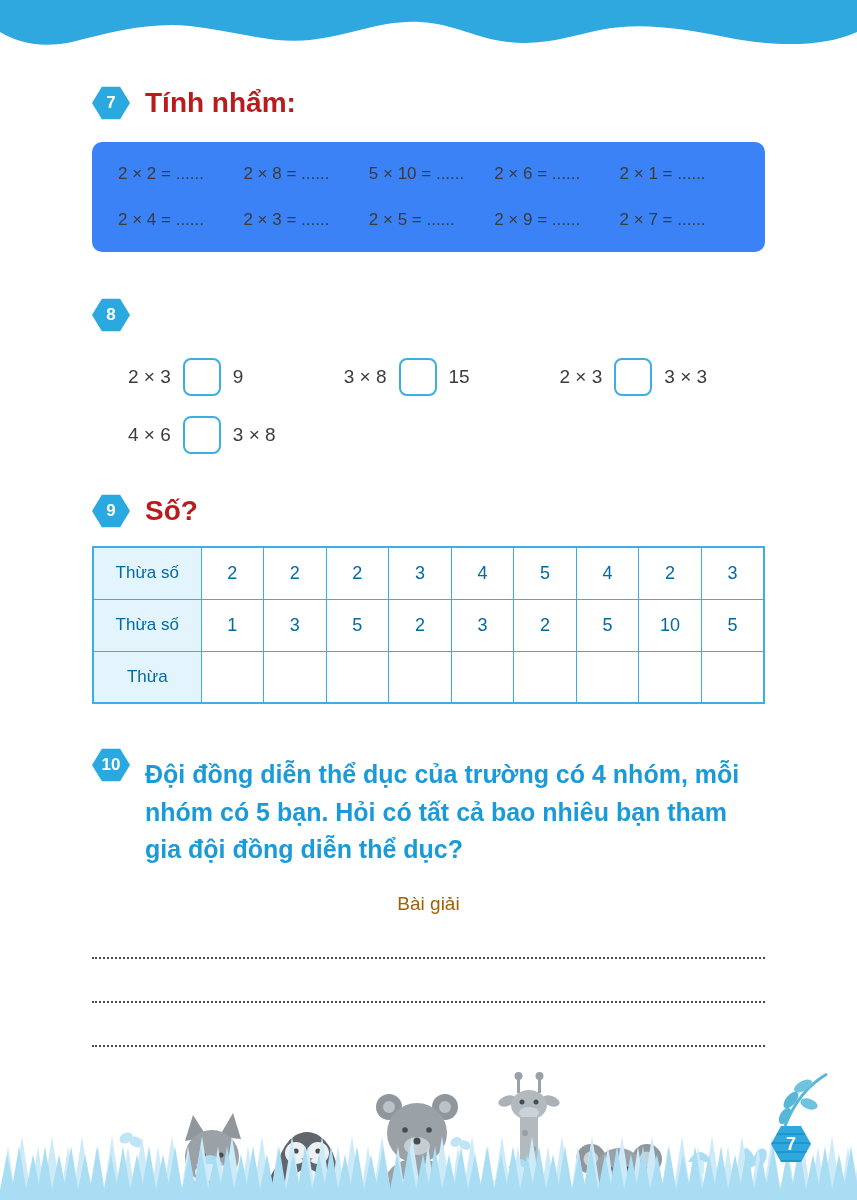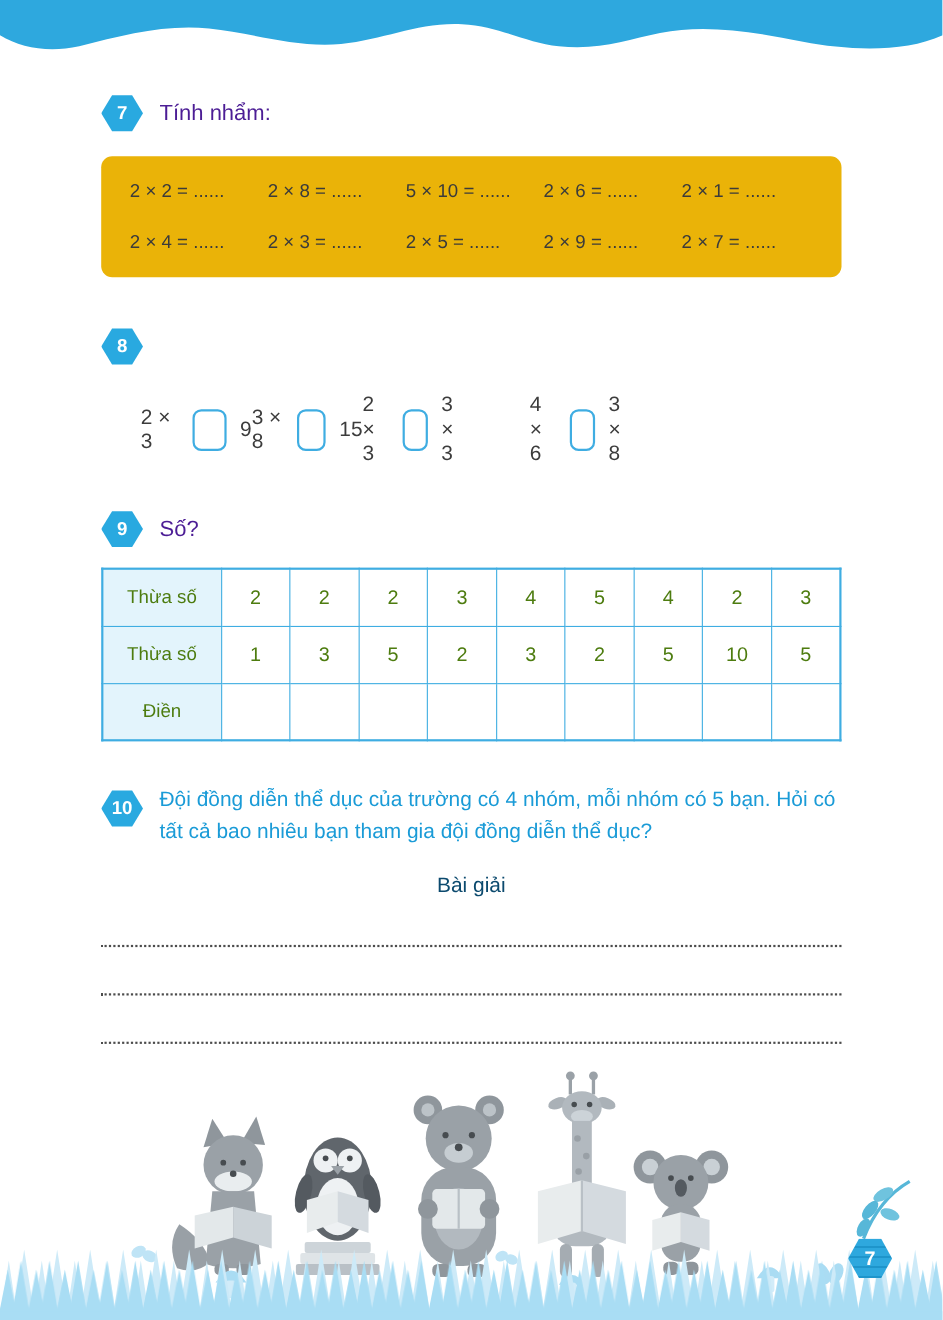--- a/index.html
+++ b/index.html
@@ -12,58 +12,58 @@
   .cloud-top { position:absolute; top:0; left:0; display:block; }
   .content { position:relative; padding:86px 92px 0 92px; }
 
   .ex-header { display:flex; align-items:center; gap:15px; }
   .badge {
     flex:0 0 auto; width:38px; height:34px; background:#29a9e0;
     clip-path:polygon(26% 2%, 74% 2%, 100% 50%, 74% 98%, 26% 98%, 0 50%);
     color:#fff; font-weight:bold; font-size:17px;
     display:flex; align-items:center; justify-content:center;
   }
-  .ex-title { color:#4c1d95; font-weight:normal; font-size:20px; }
+  .ex-title { color:#b91c1c; font-weight:bold; font-size:28px; }
 
   
   .panel {
-    margin-top:22px; background:#eab308; border-radius:10px;
+    margin-top:22px; background:#3b82f6; border-radius:10px;
     padding:22px 20px 22px 26px;
     display:grid; grid-template-columns:repeat(5,1fr); row-gap:26px;
     font-size:17px; color:#3b3b3b;
   }
   .panel .problem { white-space:nowrap; }
 
   
   .ex8 { margin-top:46px; }
-  .cmp-rows { margin-top:26px; display:flex; gap:20px;justify-content:space-between; }
+  .cmp-rows { margin-top:26px; display:flex; flex-direction:column; gap:20px;justify-content:space-between; }
   .cmp-row { display:grid; grid-template-columns:1.05fr 1.05fr 1fr; padding-left:36px; }
   .cmp { display:flex; align-items:center; gap:12px; font-size:19px; }
   .cmp-box {
     display:inline-block; width:38px; height:38px; background:#fff;
     border:2px solid #3fade2; border-radius:8px;
   }
 
   
   .ex9 { margin-top:40px; }
   table.factors {
     margin-top:18px; width:100%; border-collapse:collapse; table-layout:fixed;
     border:2px solid #3fade2;
   }
   table.factors td {
     border:1.6px solid #3fade2; height:52px; text-align:center;
-    font-size:18px; color:#4d7c0f; vertical-align:middle;
+    font-size:18px; color:#0369a1; vertical-align:middle;
   }
   table.factors td.rowlabel { background:#e3f4fc; font-size:17px; }
 
   
   .ex10 { margin-top:40px; align-items:flex-start; }
   .ex10 .badge { margin-top:4px; }
-  .question { color:#1a9bd7; font-weight:normal; font-size:19px; line-height:1.5; }
-  .solution-label { margin-top:24px; text-align:center; font-size:19px; color:#0c4a6e; }
+  .question { color:#1a9bd7; font-weight:bold; font-size:25px; line-height:1.5;margin-top:12px; }
+  .solution-label { margin-top:24px; text-align:center; font-size:19px; color:#a16207; }
   .answer-line { height:0; border-bottom:2px dotted #4c4c4c; margin-top:42px; }
 
   
   .illustration-wrap { margin-top:14px; display:flex; justify-content:center; }
 
   
   .bottom-deco { position:absolute; bottom:0; left:0; display:block; }
   .branch-deco { position:absolute; right:26px; bottom:62px; display:block; }
   .page-badge {
     position:absolute; right:46px; bottom:38px; width:40px; height:36px;
@@ -172,21 +172,21 @@
             <td>3</td>
             <td>5</td>
             <td>2</td>
             <td>3</td>
             <td>2</td>
             <td>5</td>
             <td>10</td>
             <td>5</td>
           </tr>
           <tr>
-            <td class="rowlabel">Điền</td>
+            <td class="rowlabel">Thừa</td>
             <td></td>
             <td></td>
             <td></td>
             <td></td>
             <td></td>
             <td></td>
             <td></td>
             <td></td>
             <td></td>
           </tr>

